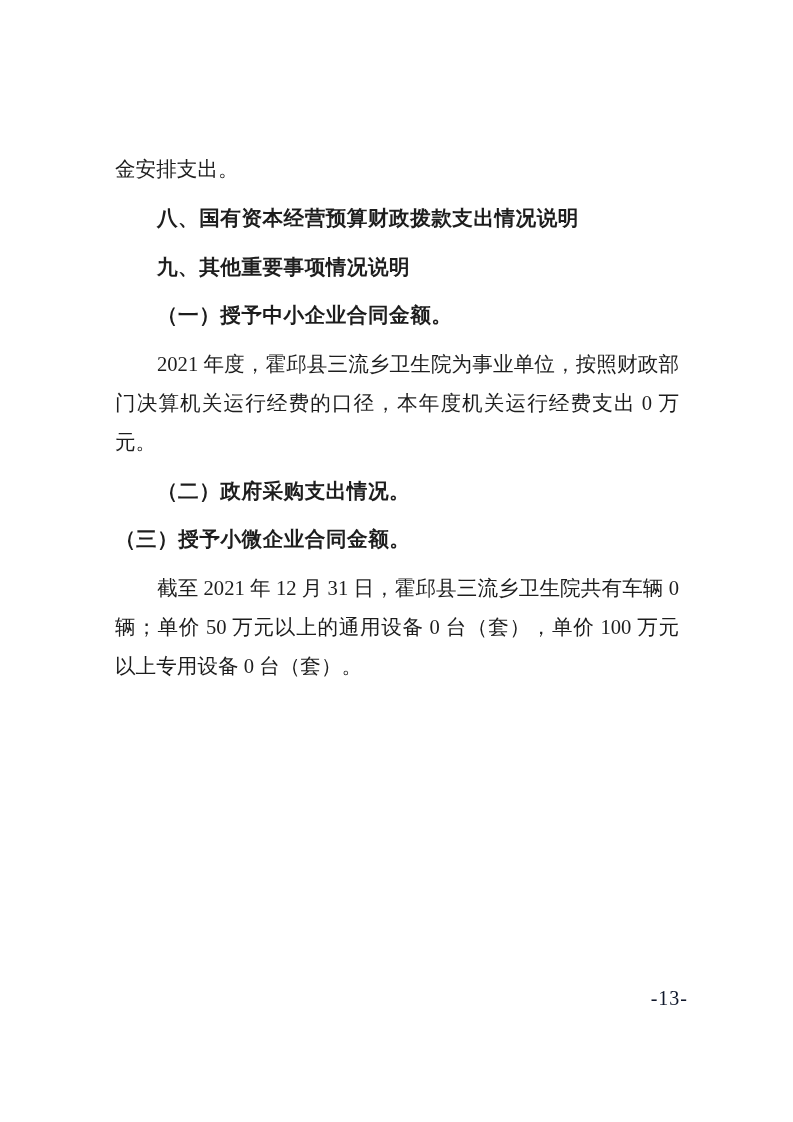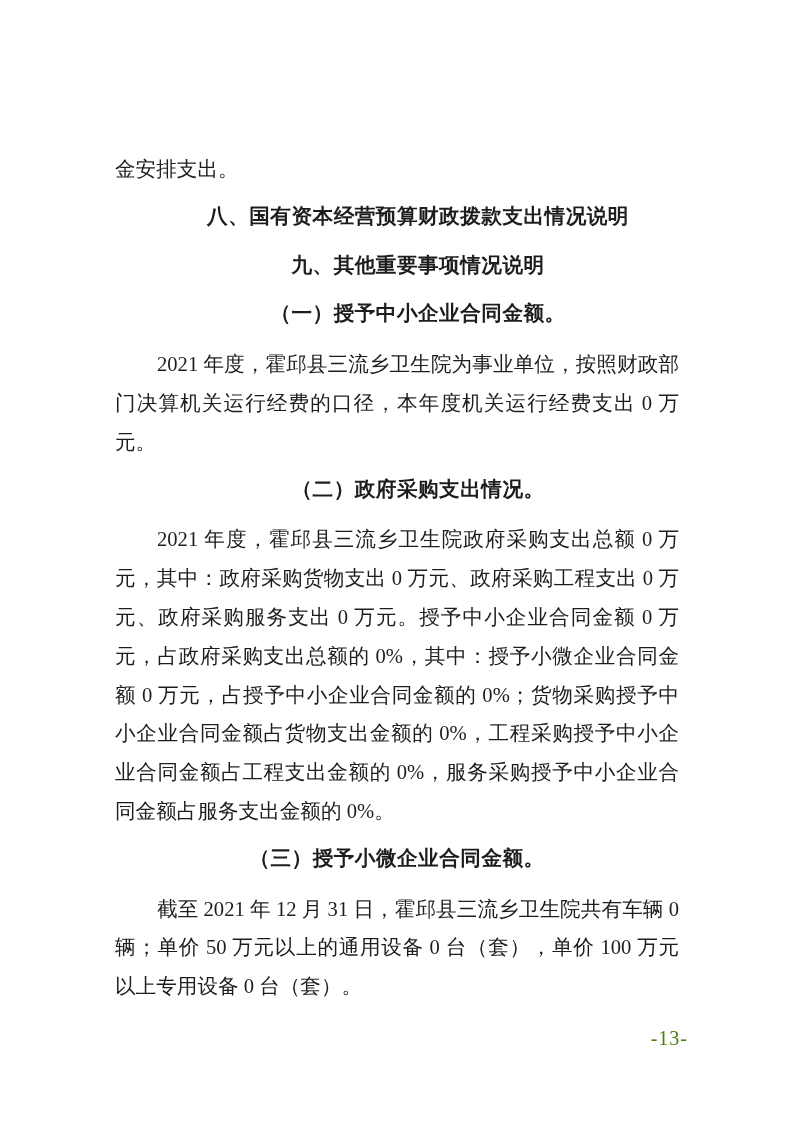--- a/index.html
+++ b/index.html
@@ -23,56 +23,54 @@
   }
   .doc p, .doc h2, .doc h3 {
     margin: 10px;
     padding: 0;
     font-size: 20.6px;
     line-height: 38.8px;
   }
   .para { text-indent: 42px; }
   .flush { text-indent: 0; }
   .heading {
-    font-family: Liberation Mono, monospace;
+    font-family: Liberation Sans, sans-serif;
     font-weight: 700;
-    text-align: center;
+    text-align: left;
     letter-spacing: 0.5px;
   }
   .heading.indented { text-indent: 42px; }
   .page-number {
     position: absolute;
     right: 105px;
     top: 986px;
     font-size: 20px;
     line-height: 24px;
     letter-spacing: 1px;
     font-family: "Liberation Serif", "DejaVu Serif", serif;
-    color: #4d7c0f;
-    margin-top: 40px;
+    color: #0f172a;
   }
 </style>
 </head>
 <body>
 
 <div class="doc">
   <p class="flush">金安排支出。</p>
 
   <h2 class="heading indented">八、国有资本经营预算财政拨款支出情况说明</h2>
 
 
   <h2 class="heading indented">九、其他重要事项情况说明</h2>
 
   <h3 class="heading indented">（一）授予中小企业合同金额。</h3>
 
   <p class="para">2021 年度，霍邱县三流乡卫生院为事业单位，按照财政部门决算机关运行经费的口径，本年度机关运行经费支出 0 万元。</p>
 
   <h3 class="heading indented">（二）政府采购支出情况。</h3>
 
-  <p class="para">2021 年度，霍邱县三流乡卫生院政府采购支出总额 0 万元，其中：政府采购货物支出 0 万元、政府采购工程支出 0 万元、政府采购服务支出 0 万元。授予中小企业合同金额 0 万元，占政府采购支出总额的 0%，其中：授予小微企业合同金额 0 万元，占授予中小企业合同金额的 0%；货物采购授予中小企业合同金额占货物支出金额的 0%，工程采购授予中小企业合同金额占工程支出金额的 0%，服务采购授予中小企业合同金额占服务支出金额的 0%。</p>
 
   <h3 class="heading flush">（三）授予小微企业合同金额。</h3>
 
   <p class="para">截至 2021 年 12 月 31 日，霍邱县三流乡卫生院共有车辆 0 辆；单价 50 万元以上的通用设备 0 台（套），单价 100 万元以上专用设备 0 台（套）。</p>
 
 </div>
 
 <div class="page-number">-13-</div>
 
 </body></html>

